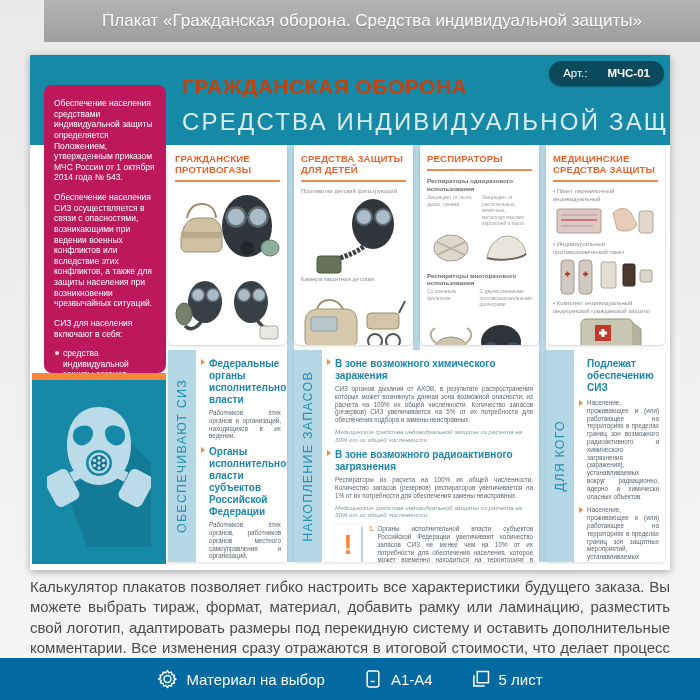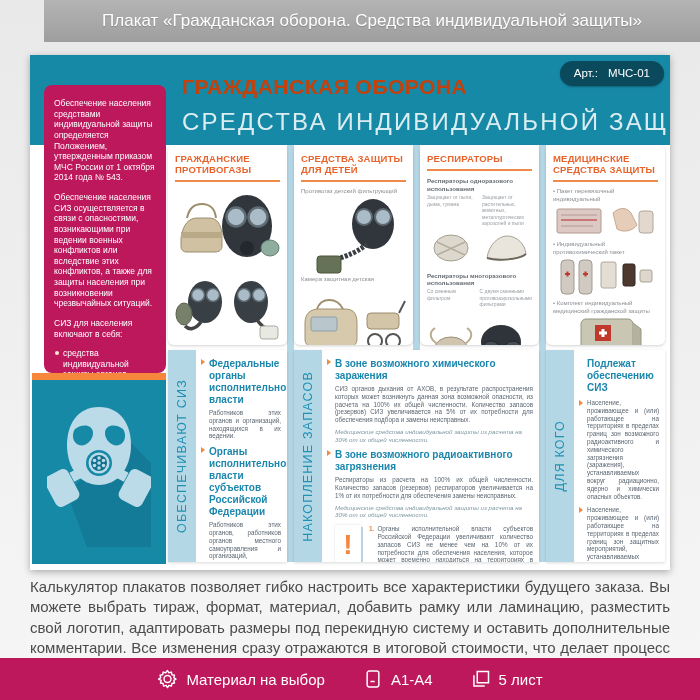--- a/index.html
+++ b/index.html
@@ -19,21 +19,21 @@
   .poster{
     position:absolute;left:30px;top:55px;width:640px;height:515px;
     background:#fff;box-shadow:0 2px 7px rgba(0,0,0,.3);overflow:hidden;
   }
   .band{position:absolute;top:0;left:0;width:640px;height:90px;background:#1689a7}
   .badge{
     position:absolute;top:6px;right:6px;height:25px;line-height:25px;
     background:#0b4a5d;color:#fff;border-radius:13px;padding:0 14px;
     font-size:11.5px;z-index:5;box-shadow:0 1px 2px rgba(0,0,0,.3);
   }
-  .badge b{font-weight:normal;margin-left:10px}
+  .badge b{font-weight:bold;margin-left:20px}
   .p-title{position:absolute;left:152px;top:20px;color:#c2410c;font-size:21px;font-weight:bold;letter-spacing:.5px;z-index:4}
   .p-subtitle{position:absolute;left:152px;top:53px;color:rgba(255,255,255,.85);font-size:24px;font-weight:300;letter-spacing:2.2px;z-index:4;white-space:nowrap}
   .orange-panel{
     position:absolute;left:14px;top:30px;width:122px;height:288px;box-sizing:border-box;
     background:#be185d;border-radius:8px;color:#fff;padding:13px 10px;
     font-size:8.5px;line-height:1.25;z-index:6;overflow:hidden;
   }
   .orange-panel p{margin:0 0 9px}
   .orange-panel ul{margin:0;padding:0 0 0 9px;list-style:none}
   .orange-panel li{position:relative;margin-bottom:7px}
@@ -79,21 +79,21 @@
   .wlist{flex:1}
   .witem{display:flex;margin-bottom:4px}
   .wnum{color:#f6873d;font-weight:bold;font-size:6.5px;margin-right:3px;flex:0 0 auto}
   .wtext{font-size:6.3px;color:#5b6670;line-height:1.24;text-align:justify}
   
   .description{
     position:absolute;left:30px;right:30px;top:577px;margin:0;
     font-size:15px;line-height:1.35;color:#4c4c4c;text-align:justify;
   }
   .bottombar{
-    position:absolute;left:0;right:0;bottom:0;height:42px;background:#be185d;
+    position:absolute;left:0;right:0;bottom:0;height:42px;background:#0369a1;
     display:flex;align-items:center;justify-content:center;gap:38px;
   }
   .fitem{display:flex;align-items:center;gap:8px;color:#fff;font-size:15px}
   .fitem svg{display:block}
 </style>
 </head>
 <body>
 
 <header class="topbar">
   <span>Плакат «Гражданская оборона. Средства индивидуальной защиты»</span>

